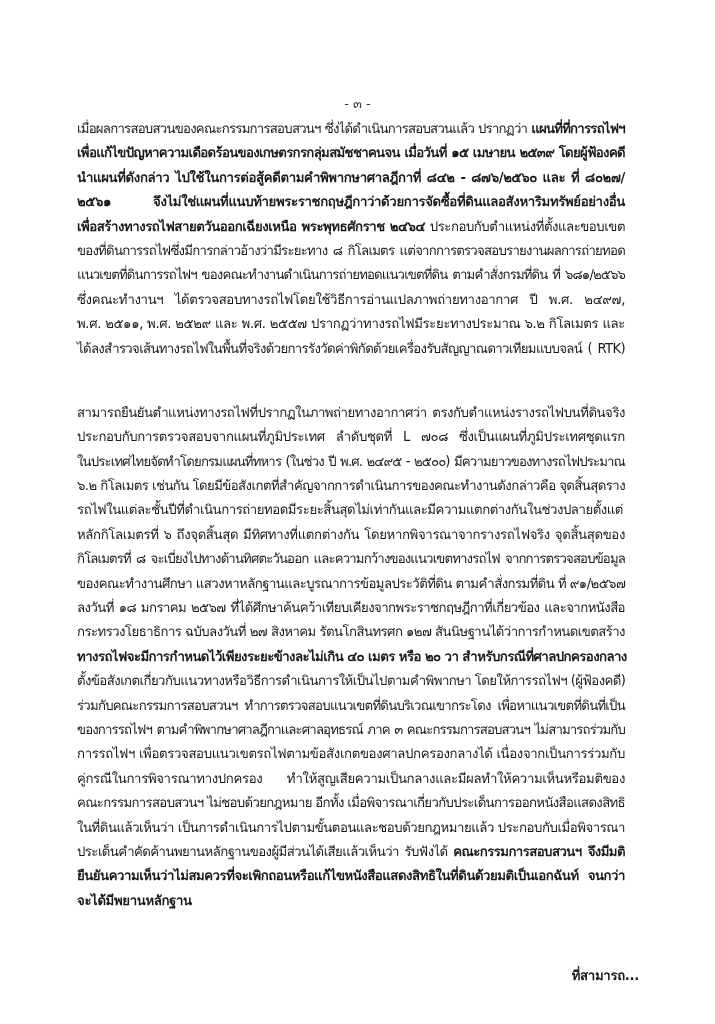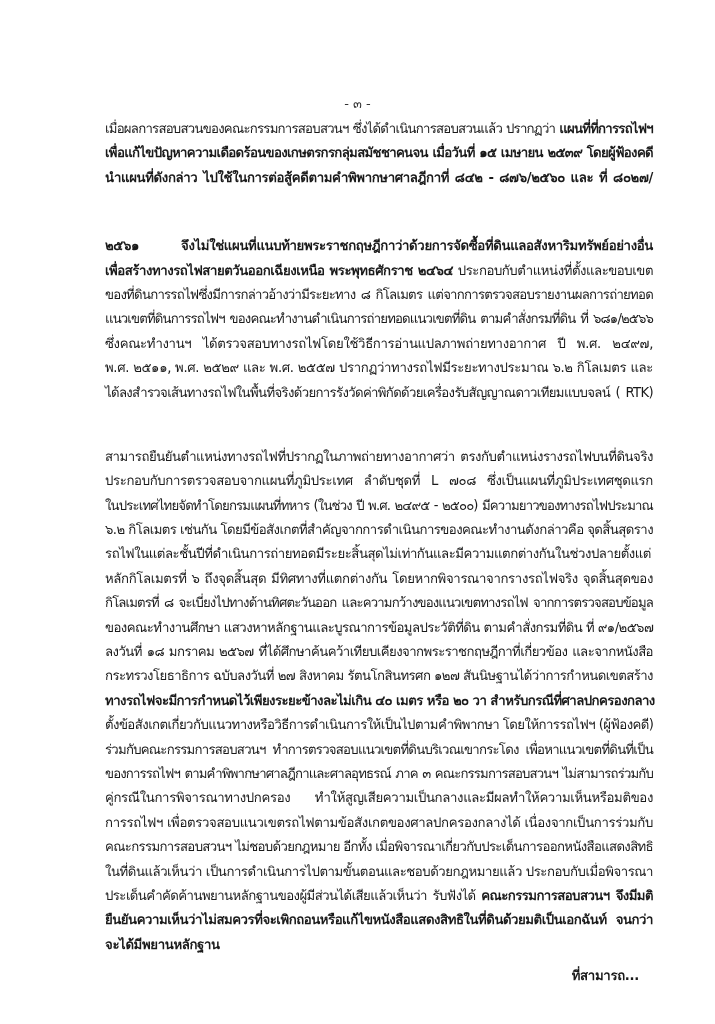--- a/index.html
+++ b/index.html
@@ -19,21 +19,21 @@
       position: absolute;
       top: 93px;
       left: 0;
       width: 715px;
       text-align: center;
       font-size: 13px;
       color: #333;
     }
     .body-text {
       position: absolute;
-      left: 105px;
+      left: 77px;
       top: 117px;
       width: 548px;
     }
     .line {
       height: 24.4px;
       line-height: 24.4px;
       font-size: 13.2px;
       white-space: nowrap;
       text-align: justify;
       text-align-last: justify;
@@ -54,43 +54,43 @@
   </style>
 </head>
 <body>
 
 <div class="page-number">- ๓ -</div>
 
 <div class="body-text" id="body-text">
     <div class="line" style="letter-spacing: -0.75px;"><span>เมื่อผลการสอบสวนของคณะกรรมการสอบสวนฯ ซึ่งได้ดำเนินการสอบสวนแล้ว ปรากฏว่า </span><span class="b">แผนที่ที่การรถไฟฯ</span></div>
     <div class="line" style="letter-spacing: -0.65px;"><span class="b">เพื่อแก้ไขปัญหาความเดือดร้อนของเกษตรกรกลุ่มสมัชชาคนจน เมื่อวันที่ ๑๕ เมษายน ๒๕๓๙ โดยผู้ฟ้องคดี</span></div>
     <div class="line" style="letter-spacing: -0.35px;"><span class="b">นำแผนที่ดังกล่าว ไปใช้ในการต่อสู้คดีตามคำพิพากษาศาลฎีกาที่ ๘๔๒ - ๘๗๖/๒๕๖๐ และ ที่ ๘๐๒๗/</span></div>
-    <div class="line" style="letter-spacing: -0.35px; margin-top: 44px;"><span class="b">๒๕๖๑ จึงไม่ใช่แผนที่แนบท้ายพระราชกฤษฎีกาว่าด้วยการจัดซื้อที่ดินแลอสังหาริมทรัพย์อย่างอื่น</span></div>
+    <div class="line" style="letter-spacing: -0.35px;"><span class="b">๒๕๖๑ จึงไม่ใช่แผนที่แนบท้ายพระราชกฤษฎีกาว่าด้วยการจัดซื้อที่ดินแลอสังหาริมทรัพย์อย่างอื่น</span></div>
     <div class="line" style="letter-spacing: -0.45px;"><span class="b">เพื่อสร้างทางรถไฟสายตวันออกเฉียงเหนือ พระพุทธศักราช ๒๔๖๔</span><span> ประกอบกับตำแหน่งที่ตั้งและขอบเขต</span></div>
     <div class="line" style="letter-spacing: -0.75px;"><span>ของที่ดินการรถไฟซึ่งมีการกล่าวอ้างว่ามีระยะทาง ๘ กิโลเมตร แต่จากการตรวจสอบรายงานผลการถ่ายทอด</span></div>
     <div class="line" style="letter-spacing: -0.85px;"><span>แนวเขตที่ดินการรถไฟฯ ของคณะทำงานดำเนินการถ่ายทอดแนวเขตที่ดิน ตามคำสั่งกรมที่ดิน ที่ ๖๘๑/๒๕๖๖</span></div>
     <div class="line" style="letter-spacing: -0.35px;"><span>ซึ่งคณะทำงานฯ ได้ตรวจสอบทางรถไฟโดยใช้วิธีการอ่านแปลภาพถ่ายทางอากาศ ปี พ.ศ. ๒๔๙๗,</span></div>
     <div class="line" style="letter-spacing: -0.35px;"><span>พ.ศ. ๒๕๑๑, พ.ศ. ๒๕๒๙ และ พ.ศ. ๒๕๕๗ ปรากฏว่าทางรถไฟมีระยะทางประมาณ ๖.๒ กิโลเมตร และ</span></div>
     <div class="line" style="letter-spacing: -0.65px;"><span>ได้ลงสำรวจเส้นทางรถไฟในพื้นที่จริงด้วยการรังวัดค่าพิกัดด้วยเครื่องรับสัญญาณดาวเทียมแบบจลน์ ( RTK)</span></div>
     <div class="line" style="letter-spacing: -0.45px; margin-top: 40px;"><span>สามารถยืนยันตำแหน่งทางรถไฟที่ปรากฏในภาพถ่ายทางอากาศว่า ตรงกับตำแหน่งรางรถไฟบนที่ดินจริง</span></div>
     <div class="line" style="letter-spacing: -0.35px;"><span>ประกอบกับการตรวจสอบจากแผนที่ภูมิประเทศ ลำดับชุดที่ L ๗๐๘ ซึ่งเป็นแผนที่ภูมิประเทศชุดแรก</span></div>
     <div class="line" style="letter-spacing: -0.85px;"><span>ในประเทศไทยจัดทำโดยกรมแผนที่ทหาร (ในช่วง ปี พ.ศ. ๒๔๙๕ - ๒๕๐๐) มีความยาวของทางรถไฟประมาณ</span></div>
     <div class="line" style="letter-spacing: -0.55px;"><span>๖.๒ กิโลเมตร เช่นกัน โดยมีข้อสังเกตที่สำคัญจากการดำเนินการของคณะทำงานดังกล่าวคือ จุดสิ้นสุดราง</span></div>
     <div class="line" style="letter-spacing: -0.45px;"><span>รถไฟในแต่ละชั้นปีที่ดำเนินการถ่ายทอดมีระยะสิ้นสุดไม่เท่ากันและมีความแตกต่างกันในช่วงปลายตั้งแต่</span></div>
     <div class="line" style="letter-spacing: -0.35px;"><span>หลักกิโลเมตรที่ ๖ ถึงจุดสิ้นสุด มีทิศทางที่แตกต่างกัน โดยหากพิจารณาจากรางรถไฟจริง จุดสิ้นสุดของ</span></div>
     <div class="line" style="letter-spacing: -0.85px;"><span>กิโลเมตรที่ ๘ จะเบี่ยงไปทางด้านทิศตะวันออก และความกว้างของแนวเขตทางรถไฟ จากการตรวจสอบข้อมูล</span></div>
     <div class="line" style="letter-spacing: -0.55px;"><span>ของคณะทำงานศึกษา แสวงหาหลักฐานและบูรณาการข้อมูลประวัติที่ดิน ตามคำสั่งกรมที่ดิน ที่ ๙๑/๒๕๖๗</span></div>
     <div class="line" style="letter-spacing: -0.55px;"><span>ลงวันที่ ๑๘ มกราคม ๒๕๖๗ ที่ได้ศึกษาค้นคว้าเทียบเคียงจากพระราชกฤษฎีกาที่เกี่ยวข้อง และจากหนังสือ</span></div>
     <div class="line" style="letter-spacing: -0.55px;"><span>กระทรวงโยธาธิการ ฉบับลงวันที่ ๒๗ สิงหาคม รัตนโกสินทรศก ๑๒๗ สันนิษฐานได้ว่าการกำหนดเขตสร้าง</span></div>
     <div class="line" style="letter-spacing: -0.55px; font-weight: bold;"><span>ทางรถไฟจะมีการกำหนดไว้เพียงระยะข้างละไม่เกิน ๔๐ เมตร หรือ ๒๐ วา สำหรับกรณีที่ศาลปกครองกลาง</span></div>
     <div class="line" style="letter-spacing: -0.55px;"><span>ตั้งข้อสังเกตเกี่ยวกับแนวทางหรือวิธีการดำเนินการให้เป็นไปตามคำพิพากษา โดยให้การรถไฟฯ (ผู้ฟ้องคดี)</span></div>
     <div class="line" style="letter-spacing: -0.75px;"><span>ร่วมกับคณะกรรมการสอบสวนฯ ทำการตรวจสอบแนวเขตที่ดินบริเวณเขากระโดง เพื่อหาแนวเขตที่ดินที่เป็น</span></div>
     <div class="line" style="letter-spacing: -0.85px;"><span>ของการรถไฟฯ ตามคำพิพากษาศาลฎีกาและศาลอุทธรณ์ ภาค ๓ คณะกรรมการสอบสวนฯ ไม่สามารถร่วมกับ</span></div>
+    <div class="line" style="letter-spacing: -0.35px;"><span>การรถไฟฯ เพื่อตรวจสอบแนวเขตรถไฟตามข้อสังเกตของศาลปกครองกลางได้ เนื่องจากเป็นการร่วมกับ</span></div>
     <div class="line" style="letter-spacing: -0.35px;"><span>คู่กรณีในการพิจารณาทางปกครอง ทำให้สูญเสียความเป็นกลางและมีผลทำให้ความเห็นหรือมติของ</span></div>
-    <div class="line" style="letter-spacing: -0.35px;"><span>การรถไฟฯ เพื่อตรวจสอบแนวเขตรถไฟตามข้อสังเกตของศาลปกครองกลางได้ เนื่องจากเป็นการร่วมกับ</span></div>
     <div class="line" style="letter-spacing: -0.65px;"><span>คณะกรรมการสอบสวนฯ ไม่ชอบด้วยกฎหมาย อีกทั้ง เมื่อพิจารณาเกี่ยวกับประเด็นการออกหนังสือแสดงสิทธิ</span></div>
     <div class="line" style="letter-spacing: -0.45px;"><span>ในที่ดินแล้วเห็นว่า เป็นการดำเนินการไปตามขั้นตอนและชอบด้วยกฎหมายแล้ว ประกอบกับเมื่อพิจารณา</span></div>
     <div class="line" style="letter-spacing: -0.55px;"><span>ประเด็นคำคัดค้านพยานหลักฐานของผู้มีส่วนได้เสียแล้วเห็นว่า รับฟังได้ </span><span class="b">คณะกรรมการสอบสวนฯ จึงมีมติ</span></div>
     <div class="line" style="letter-spacing: -0.45px;"><span class="b">ยืนยันความเห็นว่าไม่สมควรที่จะเพิกถอนหรือแก้ไขหนังสือแสดงสิทธิในที่ดินด้วยมติเป็นเอกฉันท์ จนกว่า</span></div>
     <div class="line last"><span class="b">จะได้มีพยานหลักฐาน</span></div>
   </div>
 
 <div class="continuation">ที่สามารถ...</div>
 
 </body></html>

